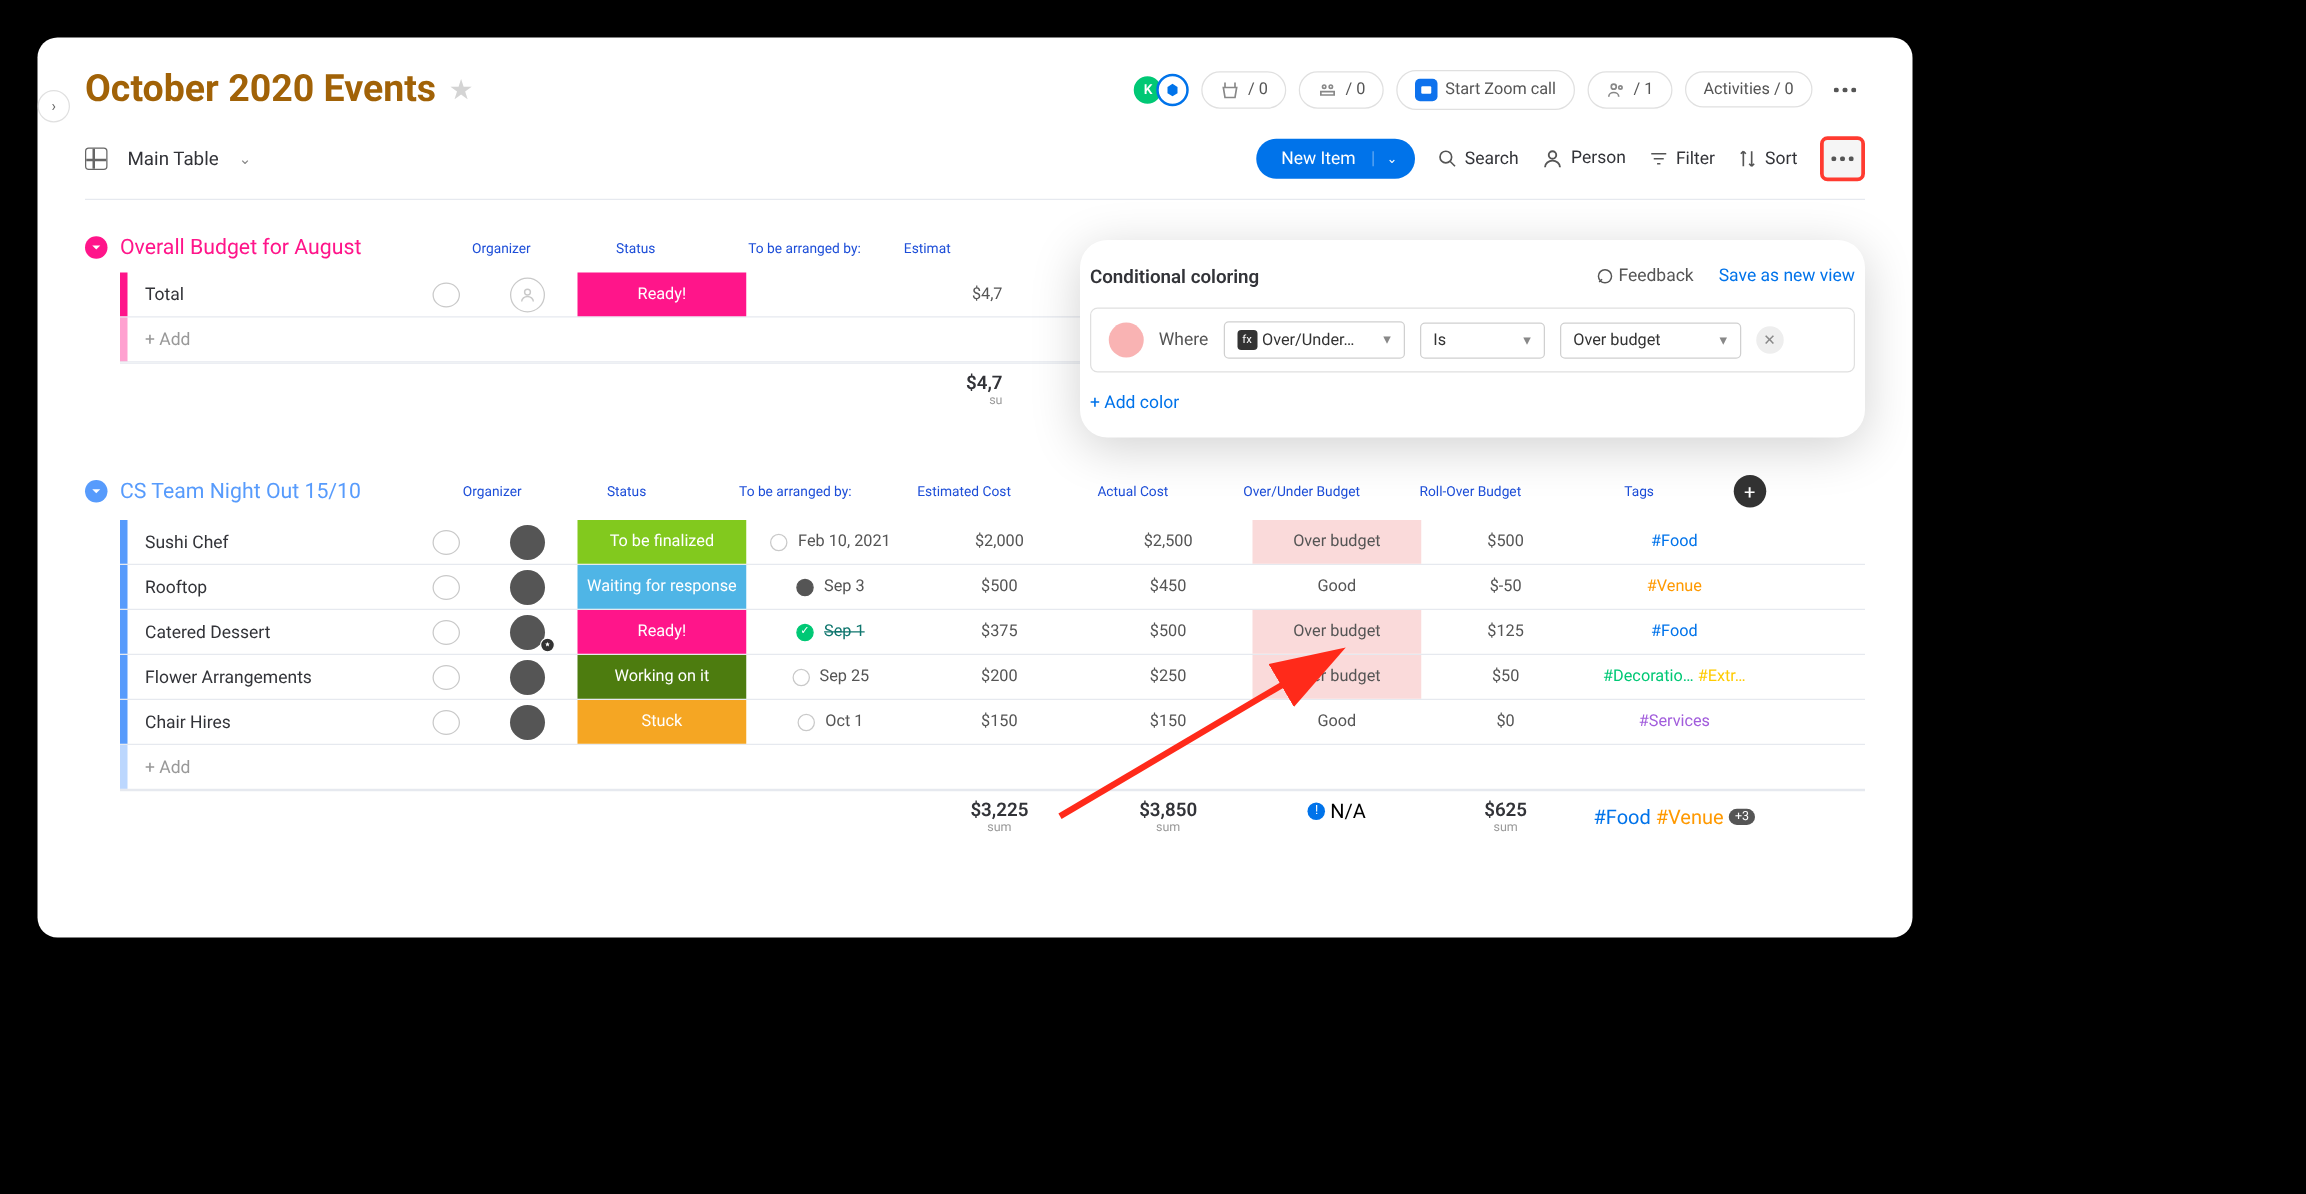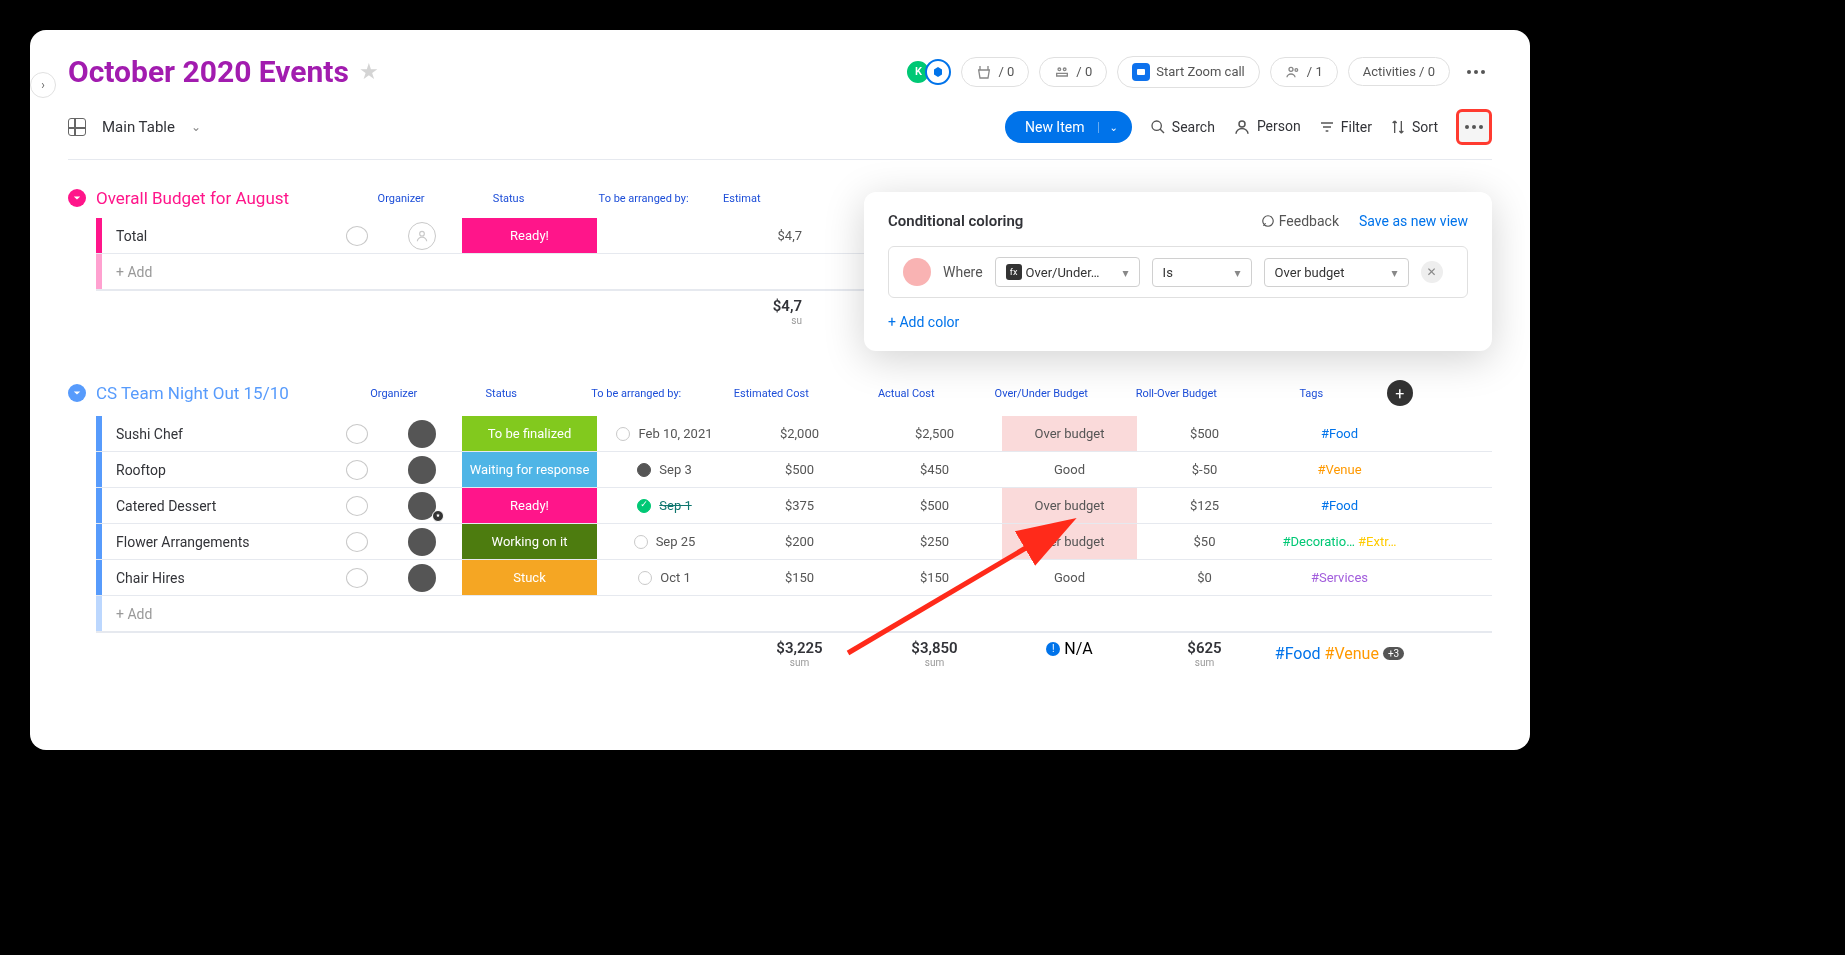--- a/index.html
+++ b/index.html
@@ -2,21 +2,21 @@
 <html><head>
 <meta charset="utf-8">
 <style>
 * { box-sizing: border-box; margin: 0; padding: 0; font-family: -apple-system, BlinkMacSystemFont, "Segoe UI", Roboto, sans-serif; }
 body { background: #000; padding: 30px; }
 .app-window { background: #fff; border-radius: 16px; width: 1500px; height: 720px; position: relative; overflow: hidden; box-shadow: 0 20px 60px rgba(0,0,0,0.5); }
 .expand-tab { position: absolute; left: 0; top: 42px; width: 26px; height: 26px; background: #fff; border: 1px solid #e0e0e0; border-radius: 50%; display: flex; align-items: center; justify-content: center; cursor: pointer; z-index: 10; font-size: 12px; color: #666; }
 .content { padding: 24px 38px 0 38px; }
 .header-row { display: flex; align-items: center; justify-content: space-between; }
 .title-area { display: flex; align-items: center; gap: 10px; }
-.board-title { font-size: 30px; font-weight: 700; color: #a21caf; }
+.board-title { font-size: 30px; font-weight: 700; color: #a16207; }
 .star { color: #d4d4d4; font-size: 22px; }
 .header-controls { display: flex; align-items: center; gap: 10px; }
 .avatar-stack { display: flex; align-items: center; }
 .av-circle { width: 26px; height: 26px; border-radius: 50%; display: flex; align-items: center; justify-content: center; font-size: 11px; font-weight: 600; margin-left: -6px; }
 .av-k { background: #00c875; color: #fff; border: 2px solid #fff; }
 .av-b { background: #fff; color: #0073ea; border: 2px solid #0073ea; }
 .pill { border: 1px solid #e0e0e0; border-radius: 18px; padding: 6px 14px; display: flex; align-items: center; gap: 6px; font-size: 13px; color: #555; cursor: pointer; }
 .zoom-icon { width: 18px; height: 18px; background: #0e72ed; border-radius: 4px; display: flex; align-items: center; justify-content: center; }
 .zoom-icon::after { content: ""; width: 8px; height: 6px; background: #fff; border-radius: 1px; }
 .dots-btn { width: 32px; height: 32px; display: flex; align-items: center; justify-content: center; cursor: pointer; border-radius: 4px; }
@@ -79,30 +79,30 @@
 .sum-cell { width: 135px; text-align: center; padding: 6px 0; }
 .sum-val { font-size: 15px; font-weight: 600; color: #323338; }
 .sum-lbl { font-size: 10px; color: #999; }
 .sum-na { display: flex; align-items: center; justify-content: center; gap: 4px; }
 .info-dot { width: 14px; height: 14px; background: #0073ea; border-radius: 50%; color: #fff; font-size: 10px; display: flex; align-items: center; justify-content: center; }
 .plus-col { width: 26px; height: 26px; background: #333; border-radius: 50%; color: #fff; display: flex; align-items: center; justify-content: center; font-size: 16px; cursor: pointer; margin-left: 8px; }
 .strike { text-decoration: line-through; color: #0f766e; margin-top: 36px; }
 .badge-ct { background: #555; color: #fff; font-size: 10px; border-radius: 8px; padding: 1px 5px; }
 
 
-.cond-panel { position: absolute; top: 4px; right: 0; width: 628px; background: #fff; border-radius: 12px; box-shadow: 0 8px 40px rgba(0,0,0,0.18); padding: 20px 24px; z-index: 50; }
+.cond-panel { position: absolute; top: 4px; right: 0; width: 628px; background: #fff; border-radius: 22px; box-shadow: 0 8px 40px rgba(0,0,0,0.18); padding: 20px 8px; z-index: 50; }
 .cond-head { display: flex; align-items: center; justify-content: space-between; margin-bottom: 16px; }
 .cond-title { font-size: 15px; font-weight: 600; color: #323338; }
 .cond-links { display: flex; gap: 20px; font-size: 14px; }
 .feedback-link { color: #555; display: flex; align-items: center; gap: 4px; }
 .save-link { color: #0073ea; cursor: pointer; }
 .cond-rule { border: 1px solid #e0e0e0; border-radius: 6px; padding: 10px 14px; display: flex; align-items: center; gap: 12px; }
 .color-swatch { width: 28px; height: 28px; background: #f9b3b3; border-radius: 50%; }
 .where-lbl { font-size: 14px; color: #555; }
-.dd { border: 1px solid #d0d0d0; border-radius: 4px; padding: 6px 10px; display: flex; align-items: flex-end; justify-content: space-between; font-size: 13px; color: #333; cursor: pointer; gap: 12px; }
+.dd { border: 1px solid #d0d0d0; border-radius: 4px; padding: 6px 10px; display: flex; align-items: flex-start; justify-content: space-between; font-size: 13px; color: #333; cursor: pointer; gap: 12px; }
 .dd .chev { margin-left: 8px; }
 .dd-field { width: 145px; }
 .dd-op { width: 100px; }
 .dd-val { width: 145px; }
 .fx-badge { width: 16px; height: 16px; background: #333; color: #fff; font-size: 9px; border-radius: 3px; display: flex; align-items: center; justify-content: center; margin-right: 4px; }
 .remove-cond { width: 22px; height: 22px; background: #eee; border-radius: 50%; display: flex; align-items: center; justify-content: center; color: #888; font-size: 12px; cursor: pointer; }
 .add-color-link { color: #0073ea; font-size: 14px; margin-top: 16px; display: inline-block; cursor: pointer; }
 
 
 .arrow-anno { position: absolute; pointer-events: none; z-index: 40; }

